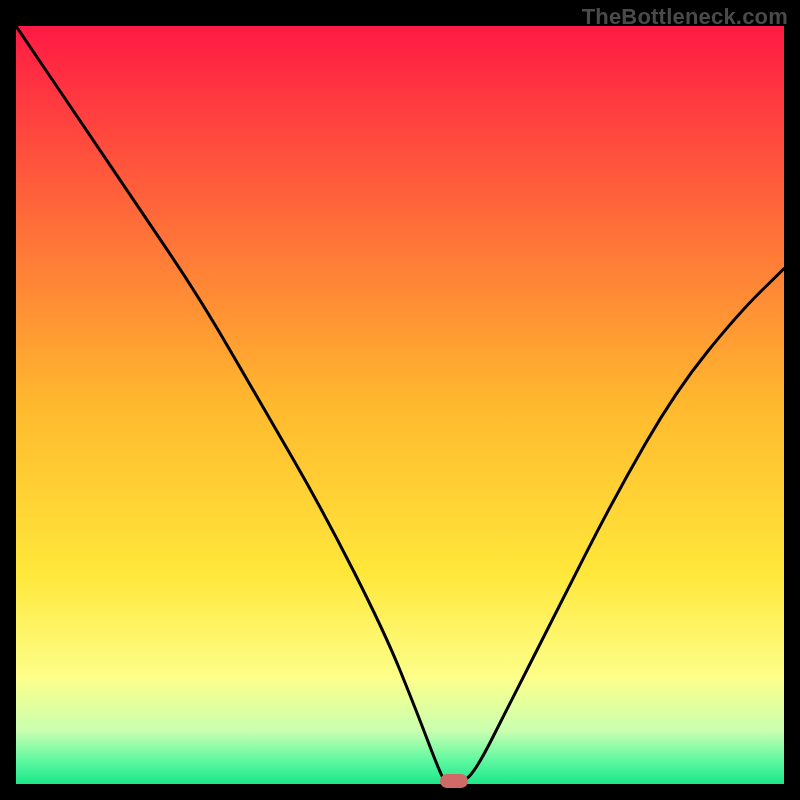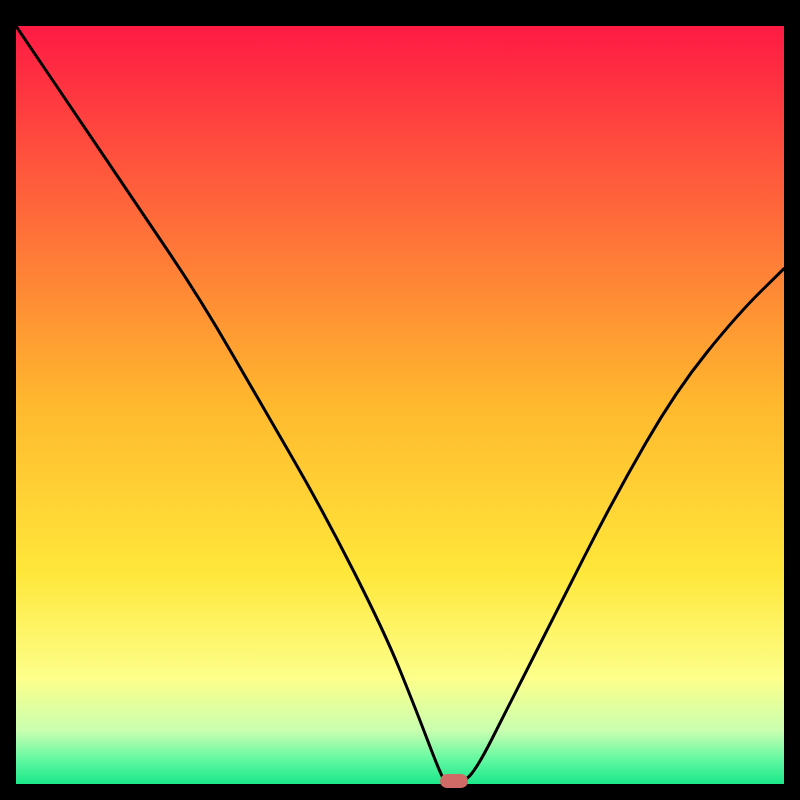--- a/index.html
+++ b/index.html
@@ -42,20 +42,21 @@
     background: #cf6a66;
     border-radius: 8px;
     z-index: 4;
   }
 </style>
 </head>
 <body>
 
 <div class="outer">
 
+  <div class="watermark">TheBottleneck.com</div>
 
   <div class="plot-wrap">
     <svg id="chart-svg" width="768" height="758" viewBox="0 0 768 758">
       <defs>
         <linearGradient id="bgGrad" x1="0" y1="0" x2="0" y2="1">
             <stop offset="0%" stop-color="#ff1a44"></stop>
             <stop offset="25%" stop-color="#ff6a3a"></stop>
             <stop offset="50%" stop-color="#ffb92e"></stop>
             <stop offset="72%" stop-color="#ffe73a"></stop>
             <stop offset="86%" stop-color="#fdff8a"></stop>

